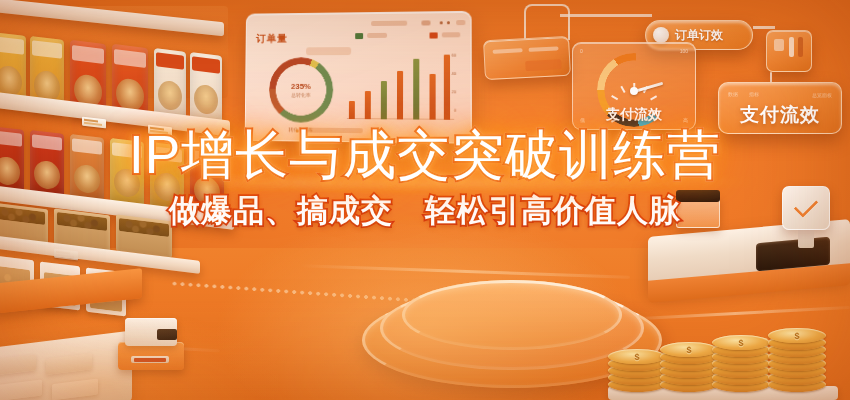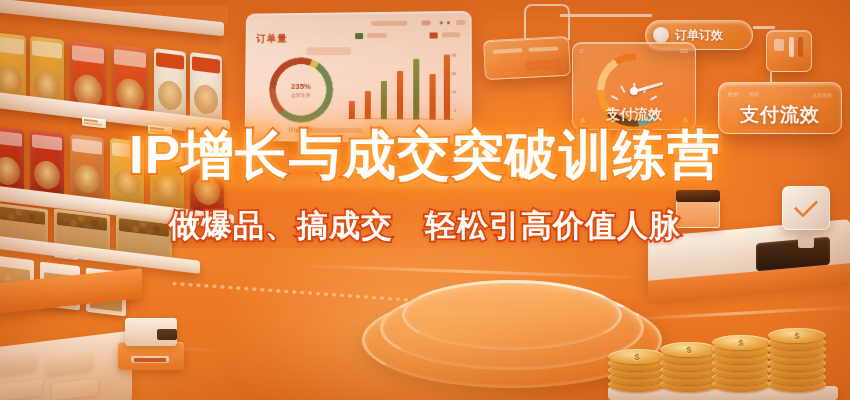--- a/index.html
+++ b/index.html
@@ -251,42 +251,42 @@
   
   .crate { position:absolute; left:-8px; top:276px; width:150px; height:30px;
     transform:skewY(-6deg); border-radius:3px;
     background:linear-gradient(180deg,#f89440,#e26c1b);
     box-shadow:0 5px 11px rgba(120,45,8,.35); }
 
   
   .titles { position:absolute; left:0; right:0; top:128px; text-align:center; z-index:30; }
 
   .main-title {
-    font-size:53px; font-weight:bold; letter-spacing:1px; line-height:1.0;
+    font-size:53px; font-weight:normal; letter-spacing:1px; line-height:1.0;
     color:#ffffff;
     -webkit-text-stroke:4px #e5511a;
     paint-order:stroke fill;
     text-shadow:
       0 0 6px #ffb347, 0 0 14px #ff9a2e, 0 0 26px #ff8c1a,
       0 0 40px rgba(255,140,25,.85), 0 0 60px rgba(255,120,10,.6);
   }
   .main-title .inner {
     position:relative;
     background:linear-gradient(180deg,#ffffff 0%,#ffffff 62%,#ffe9cf 100%);
     -webkit-background-clip:text; background-clip:text;
   }
 
   .sub1 {
     margin-top:10px;
     font-size:31px; font-weight:bold; letter-spacing:1px; color:#ffffff;
     -webkit-text-stroke:3.5px #d93b12; paint-order:stroke fill;
     text-shadow:0 0 5px rgba(255,120,30,.85), 0 2px 5px rgba(150,45,5,.5);
   }
   .sub2 {
-    margin-top:24px;
+    margin-top:9px;
     font-size:31px; font-weight:bold; letter-spacing:1px; color:#ffffff;
     -webkit-text-stroke:3.5px #d93b12; paint-order:stroke fill;
     text-shadow:0 0 5px rgba(255,120,30,.85), 0 2px 5px rgba(150,45,5,.5);
   }
   .glow-bar { position:absolute; left:50%; transform:translateX(-50%);
     width:700px; height:12px; border-radius:50%;
     background:radial-gradient(ellipse, rgba(255,205,125,.85), rgba(255,170,70,0) 70%);
     filter:blur(4px); pointer-events:none; }
 </style>
 </head>

